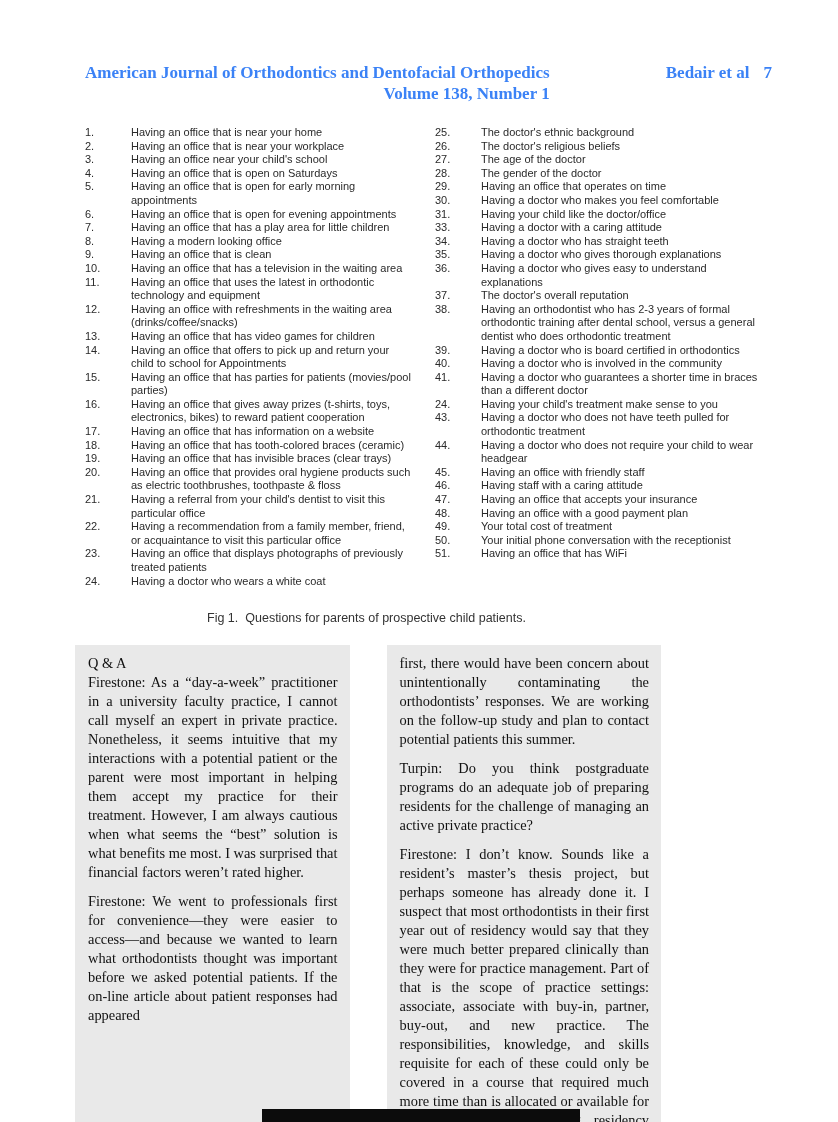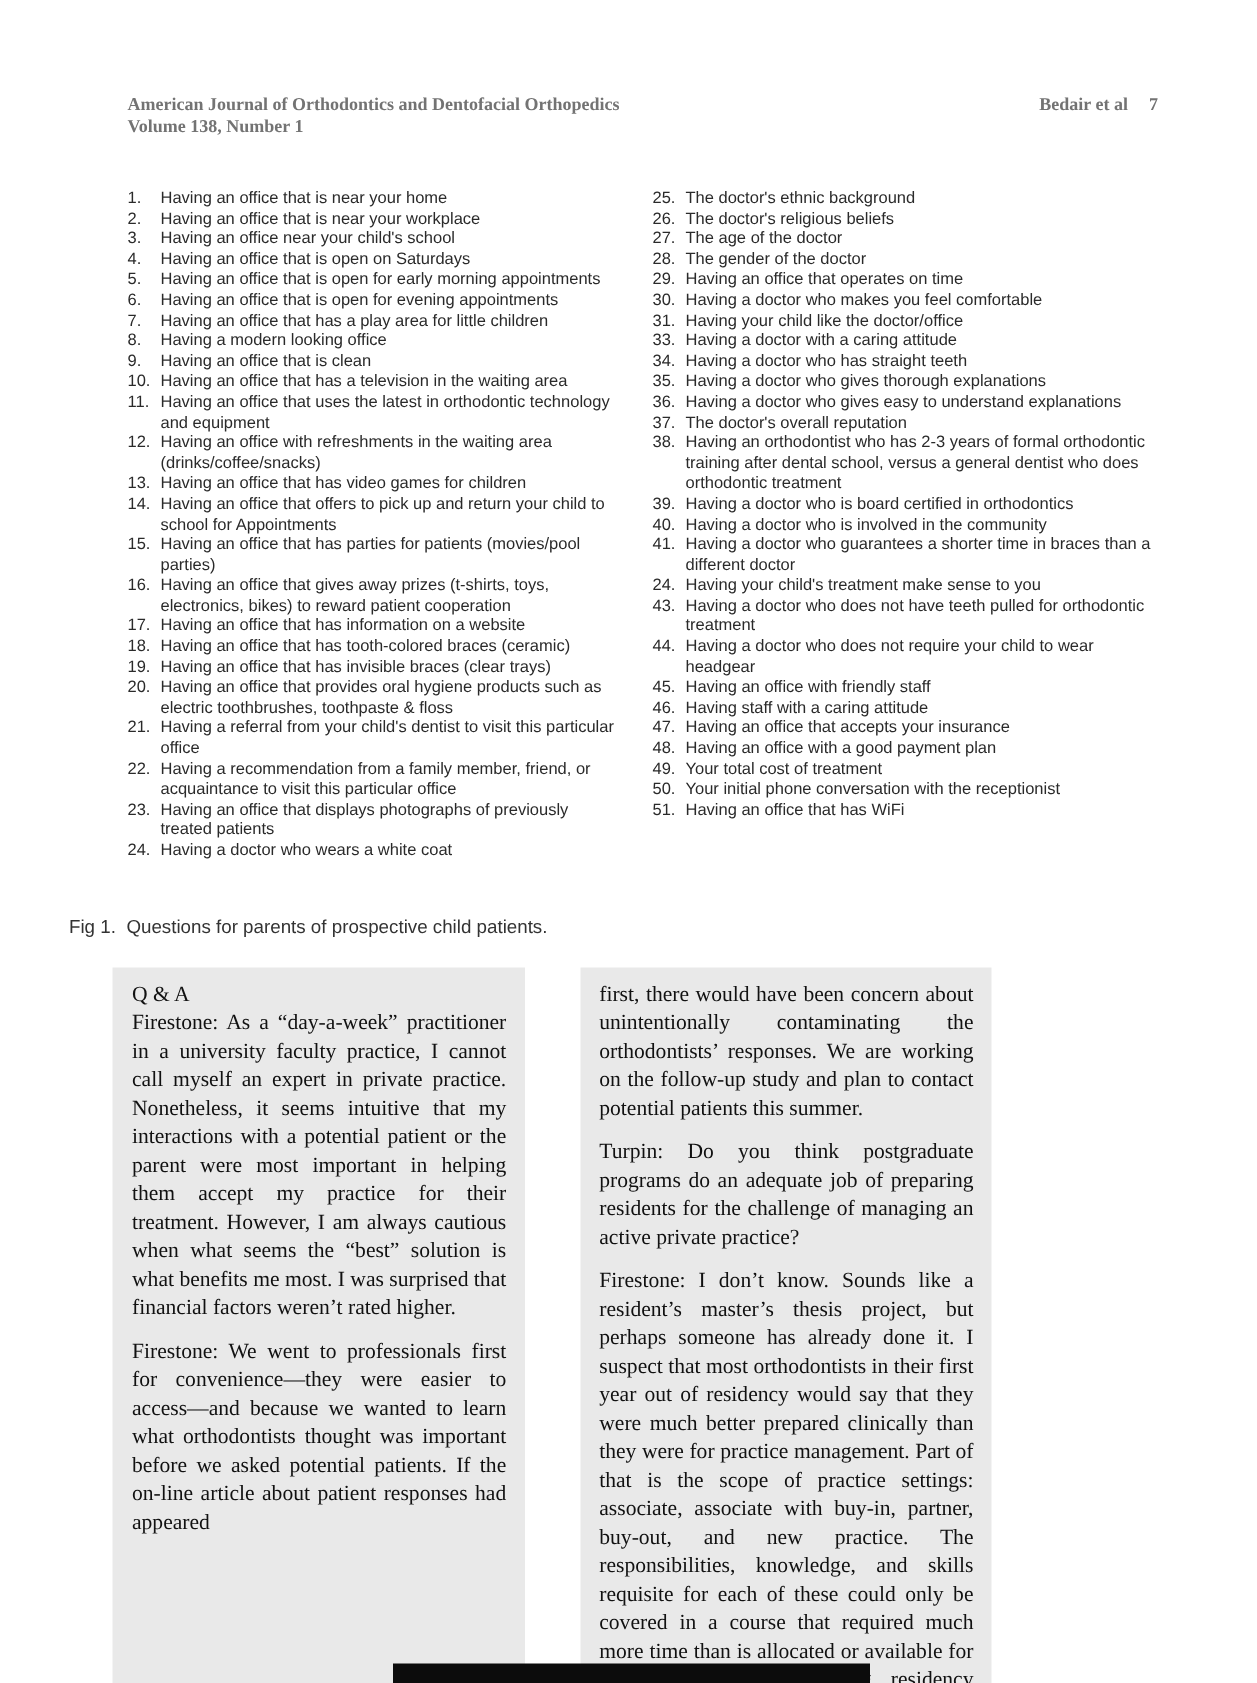--- a/index.html
+++ b/index.html
@@ -5,37 +5,37 @@
   html,body{margin:0;padding:0;}
   body{
     width:838px;height:1122px;background:#ffffff;position:relative;
     font-family:"Liberation Sans",sans-serif;color:#1c1c1c;overflow:hidden;
   }
   
   .page-header{
     position:absolute;top:62px;left:85px;right:66px;
     display:flex;justify-content:space-between;align-items:flex-start;
     font-family:"Liberation Serif",serif;font-weight:bold;
-    font-size:12px;line-height:1.25;color:#737373;
+    font-size:17px;line-height:1.25;color:#3b82f6;text-align:right;
   }
   .header-right{white-space:nowrap;}
   .header-right .pageno{margin-left:14px;}
   
   .list-wrap{
     position:absolute;top:126px;left:85px;width:686px;
     display:grid;grid-template-columns:326px 336px;column-gap:24px;
   }
   ol.qlist{list-style:none;margin:0;padding:0;font-size:11px;line-height:13.6px;color:#2a2a2a;}
   ol.qlist li{display:flex;}
   ol.qlist .num{flex:0 0 22px;}
-  ol.qlist .txt{flex:1;}
+  ol.qlist .txt{flex:1;margin-left:24px;}
   
   .fig-caption{
     position:absolute;top:611px;left:0;width:733px;margin:0;
-    text-align:left;font-size:12.5px;color:#333333;padding-left:46px;
+    text-align:center;font-size:12.5px;color:#333333;
   }
   .fig-caption .cap-label{margin-right:7px;}
   
   .qa-section{
     position:absolute;top:645px;left:75px;width:586px;
     display:grid;grid-template-columns:1fr 1fr;column-gap:37px;
   }
   .qa-col{
     background:#e9e9e9;
     padding:9px 12px 14px 13px;

